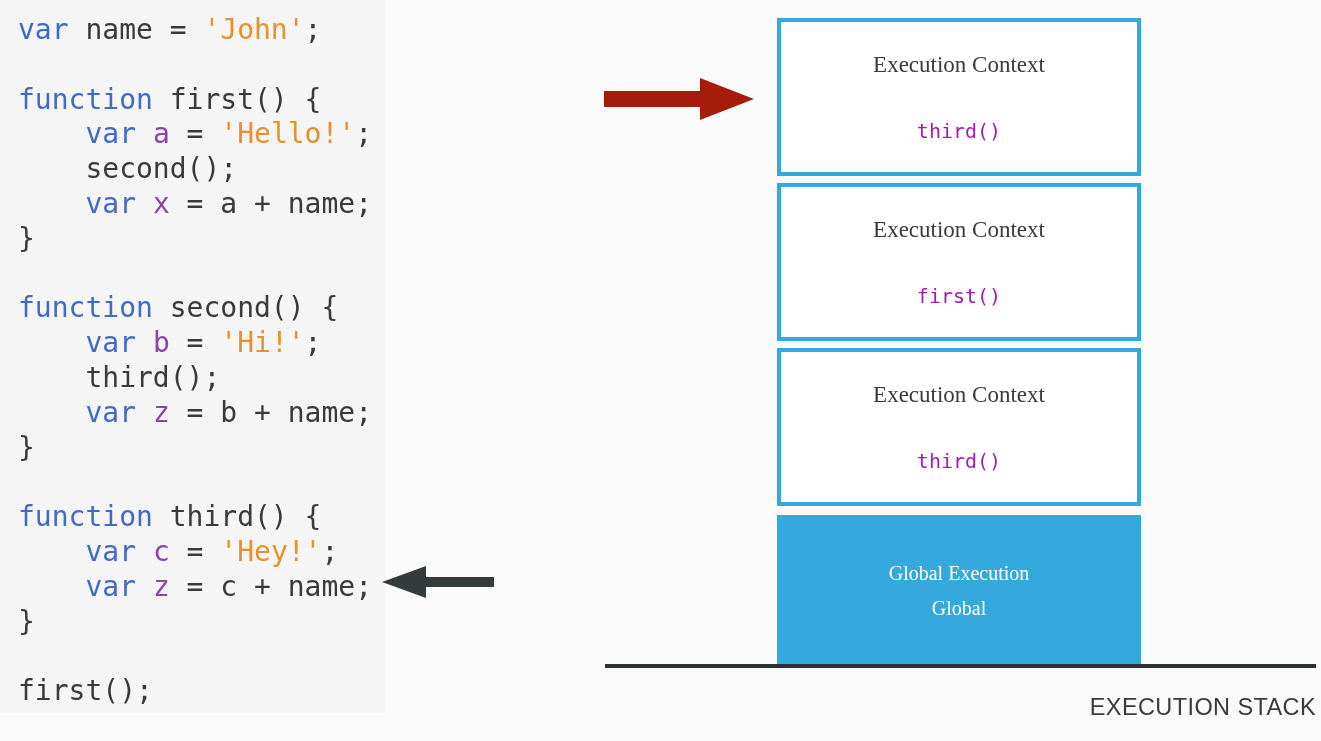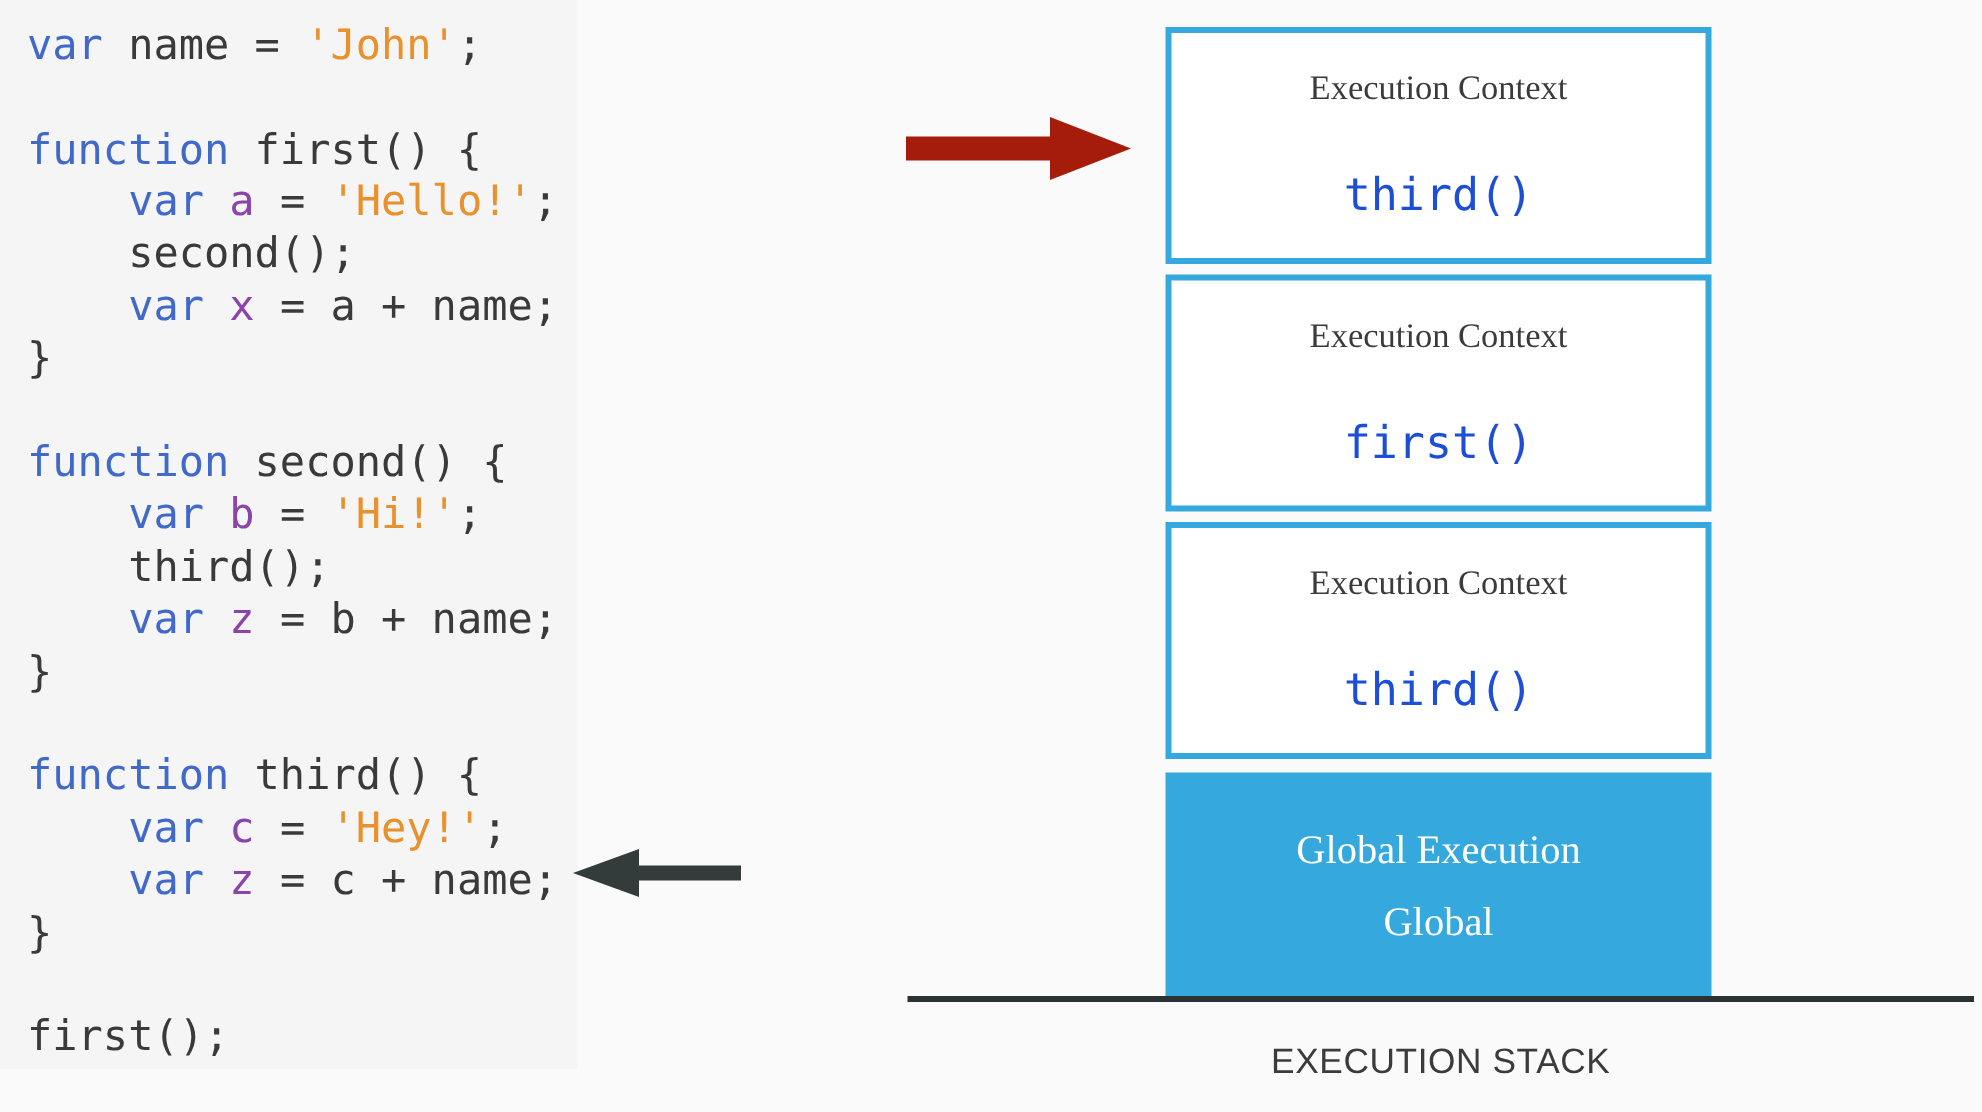--- a/index.html
+++ b/index.html
@@ -66,57 +66,57 @@
   }
   .stack-box .ctx-label {
     font-family: Liberation Serif, serif;
     font-size: 23px;
     color: #3b3b3b;
     line-height: 1.2;
     margin-bottom: 16px;
   }
   .stack-box .ctx-fn {
     font-family: "DejaVu Sans Mono", "Liberation Mono", monospace;
-    font-size: 30px;
-    color: #1d4ed8;
+    font-size: 20px;
+    color: #a21caf;
     line-height: 1.2;
     margin-top: 24px;
   }
   #box-third  { top: 18px;  height: 158px; }
   #box-second { top: 183px; height: 158px; }
   #box-first  { top: 348px; height: 158px; }
   #box-global {
     top: 515px;
     height: 151px;
     border: none;
     background: #35a8de;
   }
   #box-global .ctx-label {
     color: #ffffff;
-    font-size: 27px;
+    font-size: 20px;
     margin-bottom: 0;
     text-align: center;
     line-height: 1.75;
   }
 
   
   #stack-baseline {
     position: absolute;
     left: 605px;
     top: 664px;
     width: 711px;
     height: 4px;
     background: #2b3233;
   }
   #stack-caption {
     position: absolute;
     left: 605px;
     top: 694px;
     width: 711px;
-    text-align: center;
+    text-align: right;
     font-family: "Liberation Sans", sans-serif;
     font-size: 23.5px;
     color: #3b3b3b;
     letter-spacing: 0.4px;
   }
 
   
   .arrow {
     position: absolute;
     pointer-events: auto;

